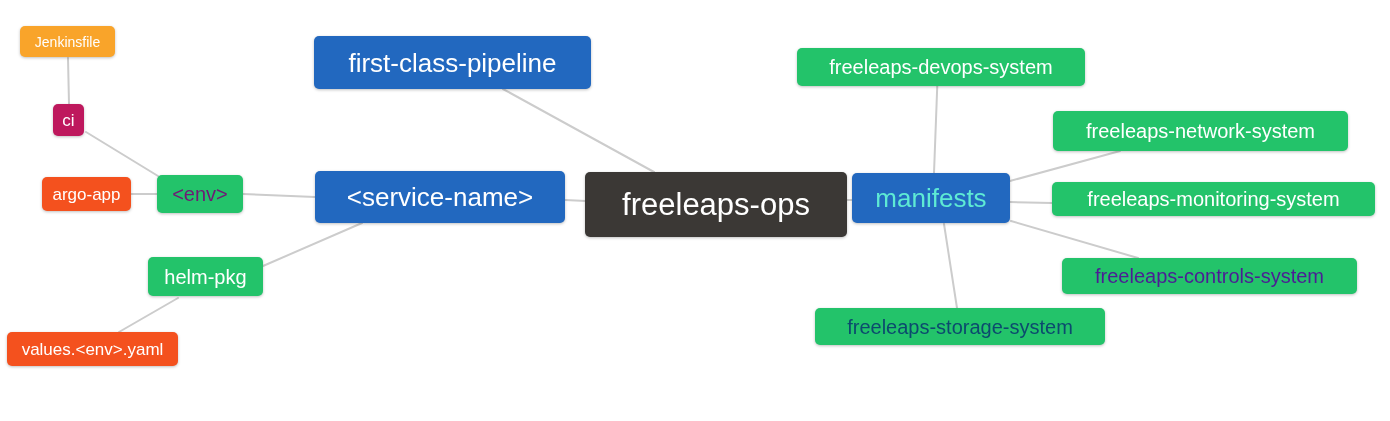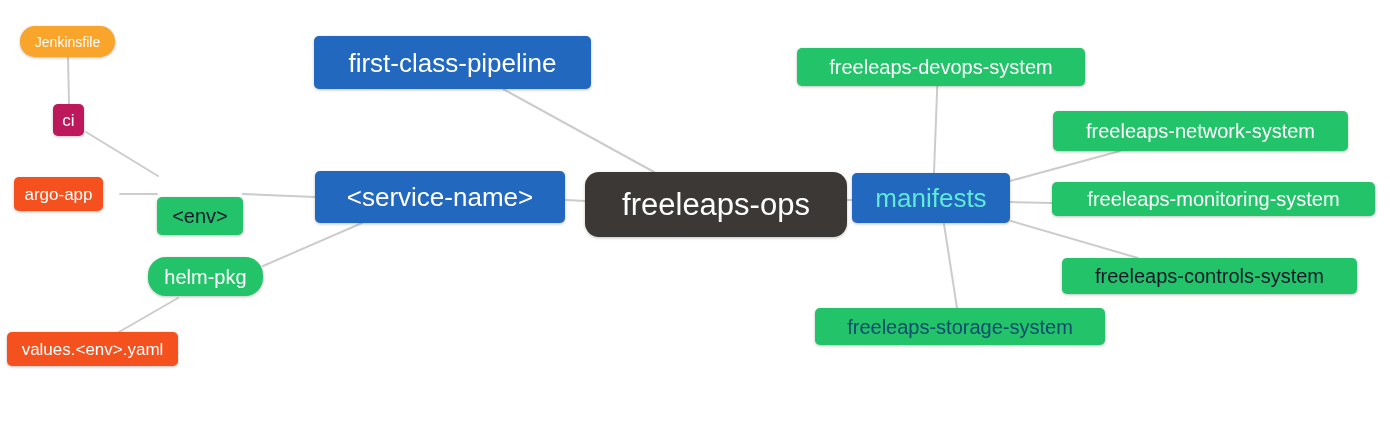--- a/index.html
+++ b/index.html
@@ -57,29 +57,29 @@
       <line x1="503" y1="89" x2="654" y2="172" stroke="#cccccc"></line>
       <line x1="565" y1="200" x2="586" y2="201" stroke="#cccccc"></line>
       <line x1="846" y1="200" x2="853" y2="200" stroke="#cccccc"></line>
       <line x1="934" y1="173" x2="938" y2="66" stroke="#cccccc"></line>
       <line x1="1010" y1="181" x2="1120" y2="151" stroke="#cccccc"></line>
       <line x1="1010" y1="202" x2="1052" y2="203" stroke="#cccccc"></line>
       <line x1="1011" y1="221" x2="1138" y2="258" stroke="#cccccc"></line>
       <line x1="944" y1="224" x2="957" y2="308" stroke="#cccccc"></line>
     </svg>
   <div id="nodes-layer">
-      <div class="node" style="left: 585px; top: 172px; width: 262px; height: 65px; font-size: 31px; background: rgb(59, 56, 53); color: rgb(255, 255, 255); border-radius: 14px;">freeleaps-ops</div>
+      <div class="node" style="left: 585px; top: 172px; width: 262px; height: 65px; font-size: 31px; background: rgb(59, 56, 53); color: rgb(255, 255, 255);">freeleaps-ops</div>
       <div class="node" style="left: 314px; top: 36px; width: 277px; height: 53px; font-size: 26px; background: rgb(34, 104, 191); color: rgb(255, 255, 255);">first-class-pipeline</div>
       <div class="node" style="left: 315px; top: 171px; width: 250px; height: 52px; font-size: 26px; background: rgb(34, 104, 191); color: rgb(255, 255, 255);">&lt;service-name&gt;</div>
       <div class="node" style="left: 852px; top: 173px; width: 158px; height: 50px; font-size: 26px; background: rgb(34, 104, 191); color: #5eead4;">manifests</div>
-      <div class="node" style="left: 157px; top: 175px; width: 86px; height: 38px; font-size: 20px; background: rgb(35, 195, 106); color: #0f172a; margin-top: 22px;">&lt;env&gt;</div>
-      <div class="node" style="left: 148px; top: 257px; width: 115px; height: 39px; font-size: 20px; background: rgb(35, 195, 106); color: rgb(255, 255, 255); border-radius: 18px;">helm-pkg</div>
+      <div class="node" style="left: 157px; top: 175px; width: 86px; height: 38px; font-size: 20px; background: rgb(35, 195, 106); color: #701a75;">&lt;env&gt;</div>
+      <div class="node" style="left: 148px; top: 257px; width: 115px; height: 39px; font-size: 20px; background: rgb(35, 195, 106); color: rgb(255, 255, 255);">helm-pkg</div>
       <div class="node" style="left: 53px; top: 104px; width: 31px; height: 32px; font-size: 17px; background: #be185d; color: rgb(255, 255, 255);">ci</div>
-      <div class="node" style="left: 14px; top: 177px; width: 89px; height: 34px; font-size: 17px; background: rgb(244, 81, 30); color: rgb(255, 255, 255);">argo-app</div>
+      <div class="node" style="left: 42px; top: 177px; width: 89px; height: 34px; font-size: 17px; background: rgb(244, 81, 30); color: rgb(255, 255, 255);">argo-app</div>
       <div class="node" style="left: 7px; top: 332px; width: 171px; height: 34px; font-size: 17px; background: rgb(244, 81, 30); color: rgb(255, 255, 255);">values.&lt;env&gt;.yaml</div>
-      <div class="node" style="left: 20px; top: 26px; width: 95px; height: 31px; font-size: 14px; background: rgb(249, 164, 42); color: rgb(255, 255, 255); border-radius: 15px;">Jenkinsfile</div>
+      <div class="node" style="left: 20px; top: 26px; width: 95px; height: 31px; font-size: 14px; background: rgb(249, 164, 42); color: rgb(255, 255, 255);">Jenkinsfile</div>
       <div class="node" style="left: 797px; top: 28px; width: 288px; height: 38px; font-size: 20px; background: rgb(35, 195, 106); color: rgb(255, 255, 255); margin-top: 20px;">freeleaps-devops-system</div>
       <div class="node" style="left: 1053px; top: 111px; width: 295px; height: 40px; font-size: 20px; background: rgb(35, 195, 106); color: rgb(255, 255, 255);">freeleaps-network-system</div>
       <div class="node" style="left: 1052px; top: 182px; width: 323px; height: 34px; font-size: 20px; background: rgb(35, 195, 106); color: rgb(255, 255, 255);">freeleaps-monitoring-system</div>
-      <div class="node" style="left: 1062px; top: 258px; width: 295px; height: 36px; font-size: 20px; background: rgb(35, 195, 106); color: #0f172a;">freeleaps-controls-system</div>
+      <div class="node" style="left: 1062px; top: 258px; width: 295px; height: 36px; font-size: 20px; background: rgb(35, 195, 106); color: #4c1d95;">freeleaps-controls-system</div>
       <div class="node" style="left: 815px; top: 308px; width: 290px; height: 37px; font-size: 20px; background: rgb(35, 195, 106); color: #0c4a6e;">freeleaps-storage-system</div>
     </div>
 </div>
 
 </body></html>

